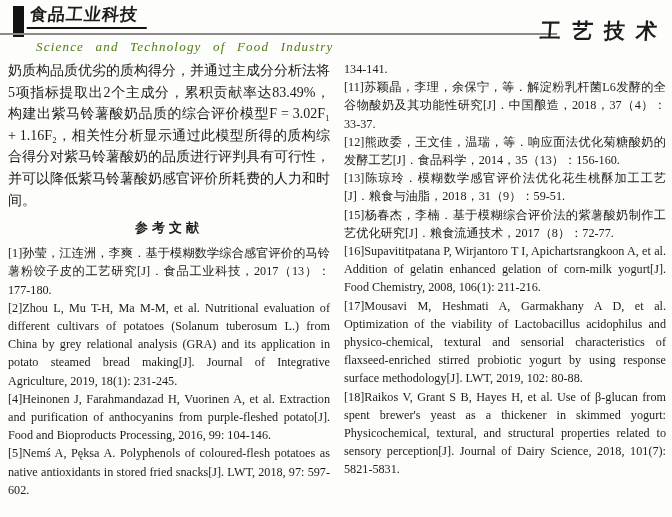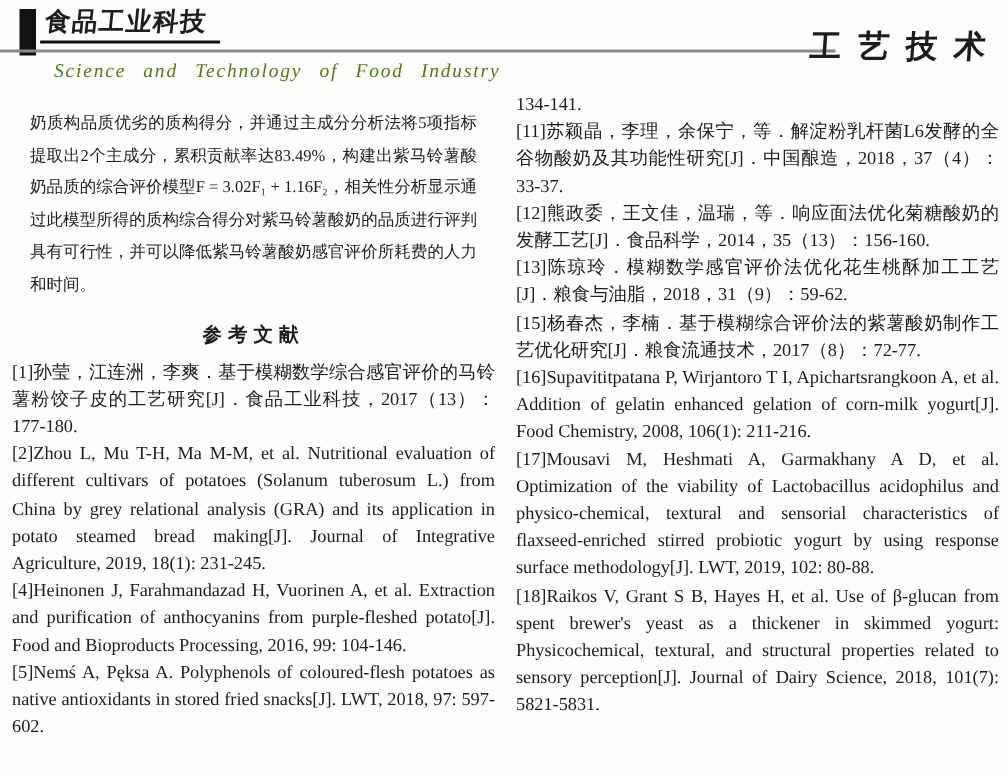--- a/index.html
+++ b/index.html
@@ -35,21 +35,21 @@
     font-size:21px;font-weight:bold;
     letter-spacing:11px;
     transform:skewX(-4deg);
     white-space:nowrap;
   }
   
   .col{position:absolute;top:60px;width:322px;}
   .col-left{left:8px;}
   .col-right{left:344px;}
   .body-text{
-    margin:12px;font-size:11px;line-height:21.6px;
+    margin:0;font-size:14px;line-height:21.6px;
     text-align:justify;font-weight:500;
   }
   .refs-heading{
     margin:8px 0 7px 0;text-align:center;
     font-size:13px;font-weight:bold;letter-spacing:4px;
   }
   .ref{
     margin:0;font-size:12.2px;line-height:18.2px;
     text-align:justify;
   }
@@ -73,21 +73,21 @@
     <p class="ref">[1]孙莹，江连洲，李爽．基于模糊数学综合感官评价的马铃薯粉饺子皮的工艺研究[J]．食品工业科技，2017（13）：177-180.</p>
     <p class="ref">[2]Zhou L, Mu T-H, Ma M-M, et al. Nutritional evaluation of different cultivars of potatoes (Solanum tuberosum L.) from China by grey relational analysis (GRA) and its application in potato steamed bread making[J]. Journal of Integrative Agriculture, 2019, 18(1): 231-245.</p>
     <p class="ref">[4]Heinonen J, Farahmandazad H, Vuorinen A, et al. Extraction and purification of anthocyanins from purple-fleshed potato[J]. Food and Bioproducts Processing, 2016, 99: 104-146.</p>
     <p class="ref">[5]Nemś A, Pęksa A. Polyphenols of coloured-flesh potatoes as native antioxidants in stored fried snacks[J]. LWT, 2018, 97: 597-602.</p>
   </div>
 
   <div class="col col-right">
     <p class="ref">134-141.</p>
     <p class="ref">[11]苏颖晶，李理，余保宁，等．解淀粉乳杆菌L6发酵的全谷物酸奶及其功能性研究[J]．中国酿造，2018，37（4）：33-37.</p>
     <p class="ref">[12]熊政委，王文佳，温瑞，等．响应面法优化菊糖酸奶的发酵工艺[J]．食品科学，2014，35（13）：156-160.</p>
-    <p class="ref">[13]陈琼玲．模糊数学感官评价法优化花生桃酥加工工艺[J]．粮食与油脂，2018，31（9）：59-62.</p>
+    <p class="ref">[13]陈琼玲．模糊数学感官评价法优化花生桃酥加工工艺[J]．粮食与油脂，2018，31（9）：59-51.</p>
     <p class="ref">[15]杨春杰，李楠．基于模糊综合评价法的紫薯酸奶制作工艺优化研究[J]．粮食流通技术，2017（8）：72-77.</p>
     <p class="ref">[16]Supavititpatana P, Wirjantoro T I, Apichartsrangkoon A, et al. Addition of gelatin enhanced gelation of corn-milk yogurt[J]. Food Chemistry, 2008, 106(1): 211-216.</p>
     <p class="ref">[17]Mousavi M, Heshmati A, Garmakhany A D, et al. Optimization of the viability of Lactobacillus acidophilus and physico-chemical, textural and sensorial characteristics of flaxseed-enriched stirred probiotic yogurt by using response surface methodology[J]. LWT, 2019, 102: 80-88.</p>
     <p class="ref">[18]Raikos V, Grant S B, Hayes H, et al. Use of β-glucan from spent brewer's yeast as a thickener in skimmed yogurt: Physicochemical, textural, and structural properties related to sensory perception[J]. Journal of Dairy Science, 2018, 101(7): 5821-5831.</p>
 
   </div>
 
 </div>
 
 </body></html>

